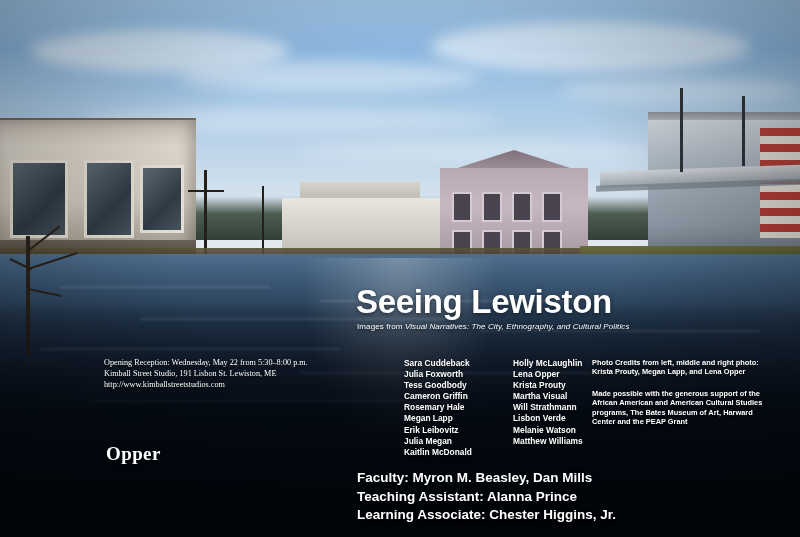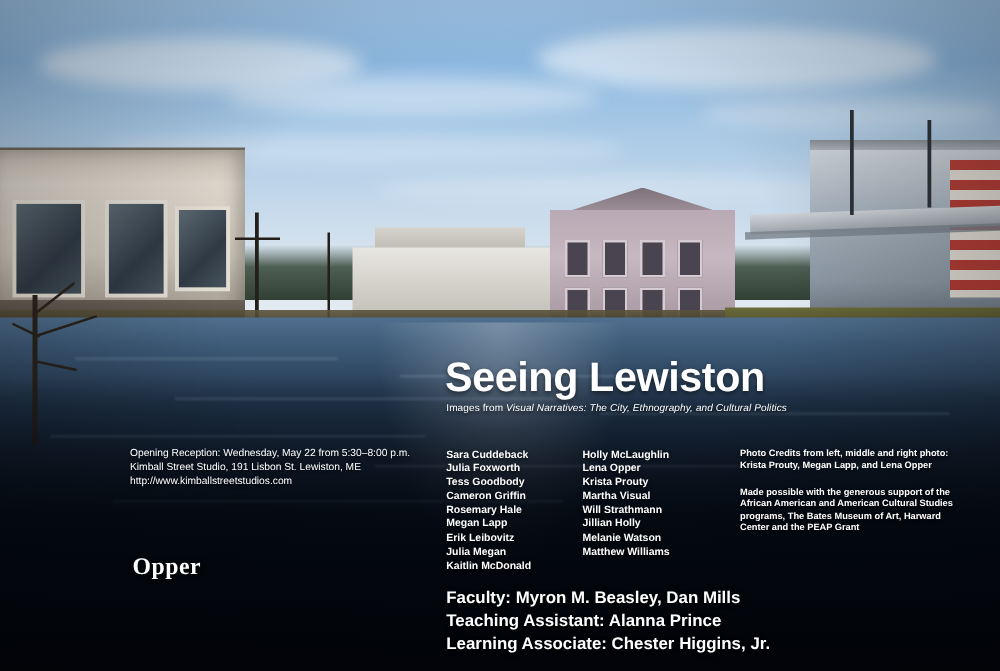--- a/index.html
+++ b/index.html
@@ -251,39 +251,40 @@
 
   .block-left {
     position: absolute;
     left: 104px; top: 357px;
     width: 250px;
     color: #ffffff;
     font-size: 8.2px;
     line-height: 11px;
     text-shadow: 0 1px 3px rgba(0,0,0,0.7);
   }
-  .block-left p { margin: 0 0 11px 0; }
+  .block-left p { margin: 0 0 11px 0; font-family: Liberation Serif, serif; }
   .bates {
     position: absolute;
     left: 106px; top: 443px;
     color: #ffffff;
     font-family: "Liberation Serif", serif;
     font-size: 19px;
     font-weight: bold;
     letter-spacing: 0.4px;
     text-shadow: 0 1px 4px rgba(0,0,0,0.7);
   }
 
   .col-names {
     position: absolute;
     color: #ffffff;
     font-size: 8.4px;
     font-weight: bold;
     line-height: 11.1px;
     text-shadow: 0 1px 3px rgba(0,0,0,0.7);
+    margin-left: 47px;
   }
   .col-names.c1 { left: 357px; top: 358px; }
   .col-names.c2 { left: 466px; top: 358px; }
 
   .block-credit {
     position: absolute;
     left: 592px; top: 358px;
     width: 190px;
     color: #ffffff;
     font-size: 7.4px;
@@ -407,21 +408,21 @@
       <div>Julia Megan</div>
       <div>Kaitlin McDonald</div>
     </div>
 
     <div class="col-names c2">
       <div>Holly McLaughlin</div>
       <div>Lena Opper</div>
       <div>Krista Prouty</div>
       <div>Martha Visual</div>
       <div>Will Strathmann</div>
-      <div>Jillian Holly</div>
+      <div>Lisbon Verde</div>
       <div>Melanie Watson</div>
       <div>Matthew Williams</div>
     </div>
 
     <div class="block-credit">
       <p>
         <span>Photo Credits from left, middle and right photo:</span><br>
         <span>Krista Prouty, Megan Lapp, and Lena Opper</span>
       </p>
       <p>

